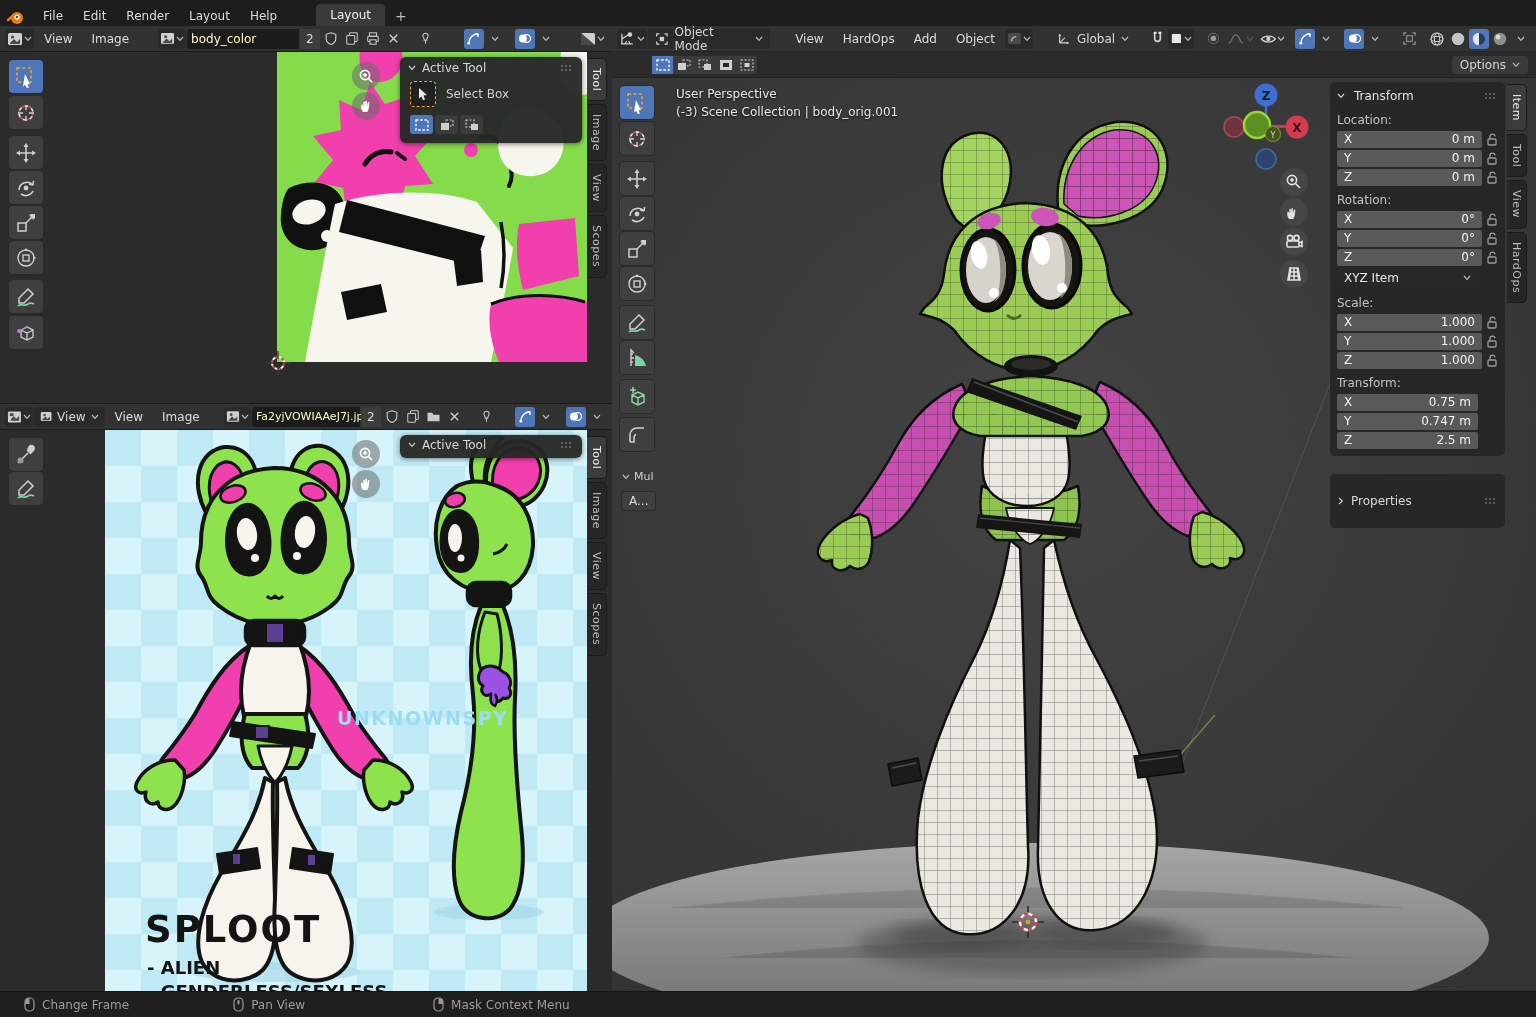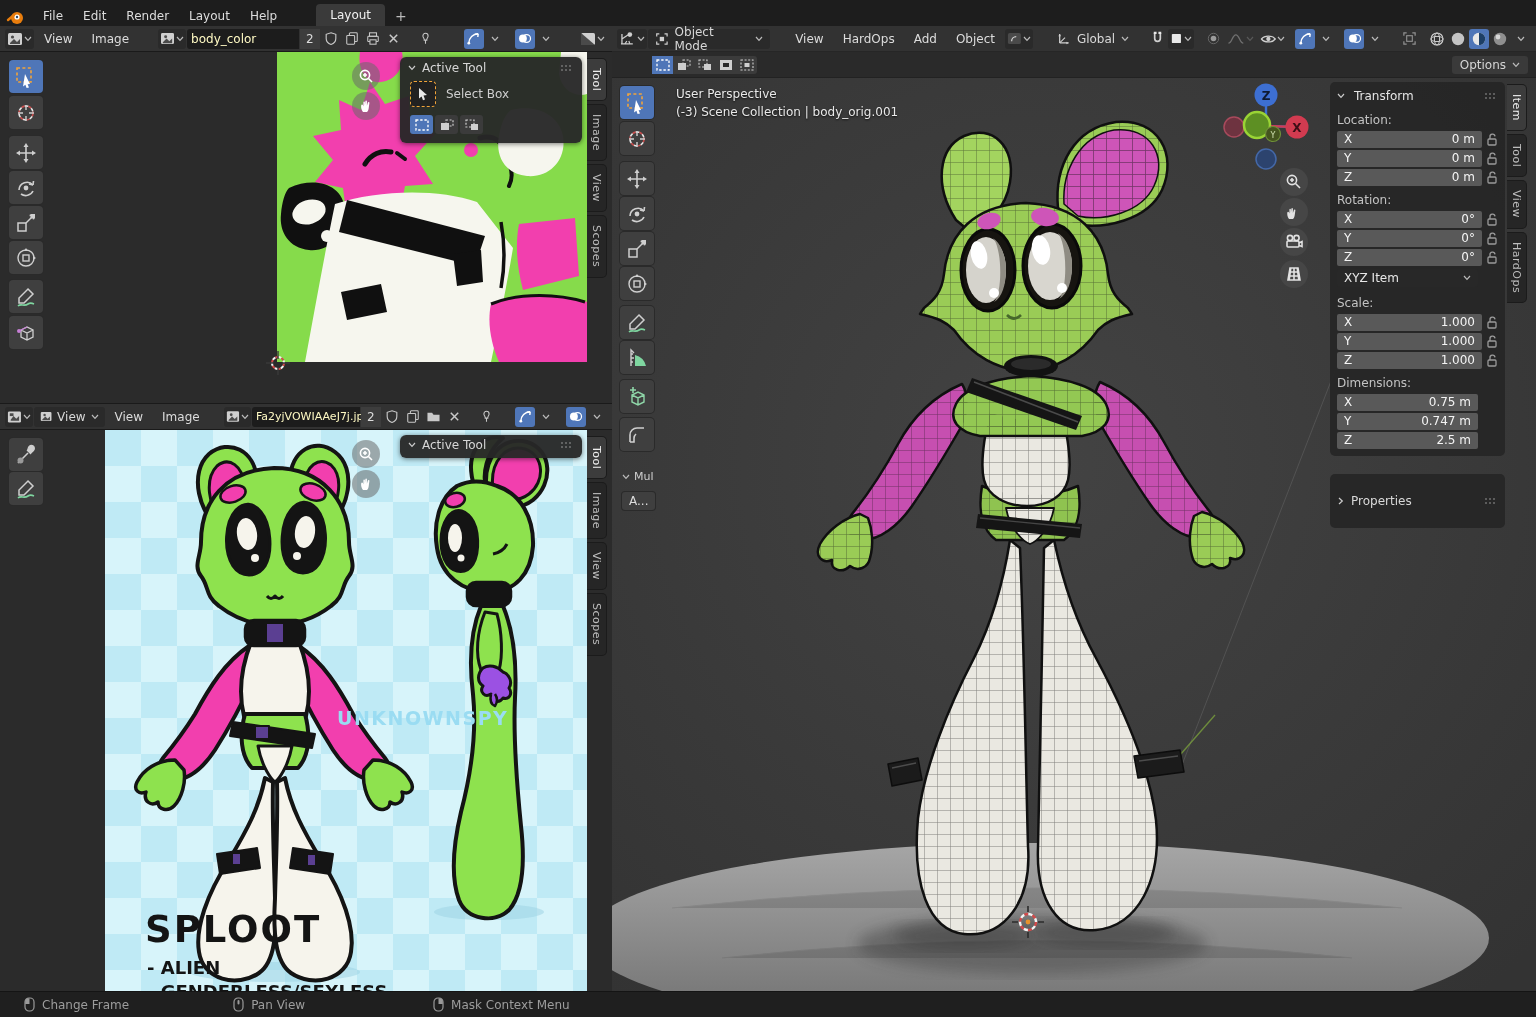--- a/index.html
+++ b/index.html
@@ -1071,21 +1071,21 @@
   <div class="trow">
     <span class="tfield">
         <span class="ax">Z</span>
         <span class="val">1.000</span>
       </span>
     <svg width="12" height="13" viewBox="0 0 12 13">
         <rect x="2" y="6" width="8" height="6" rx="1" fill="none" stroke="#9a9a9a" stroke-width="1.3"></rect>
         <path d="M4,6 V4 A2.5,2.5 0 0 1 9,3.4" fill="none" stroke="#9a9a9a" stroke-width="1.3"></path>
       </svg>
   </div>
-  <div class="plabel">Dimensions:</div>
+  <div class="plabel">Transform:</div>
   <div class="trow">
     <span class="tfield nolock">
         <span class="ax">X</span>
         <span class="val">0.75 m</span>
       </span>
   </div>
   <div class="trow">
     <span class="tfield nolock">
         <span class="ax">Y</span>
         <span class="val">0.747 m</span>

